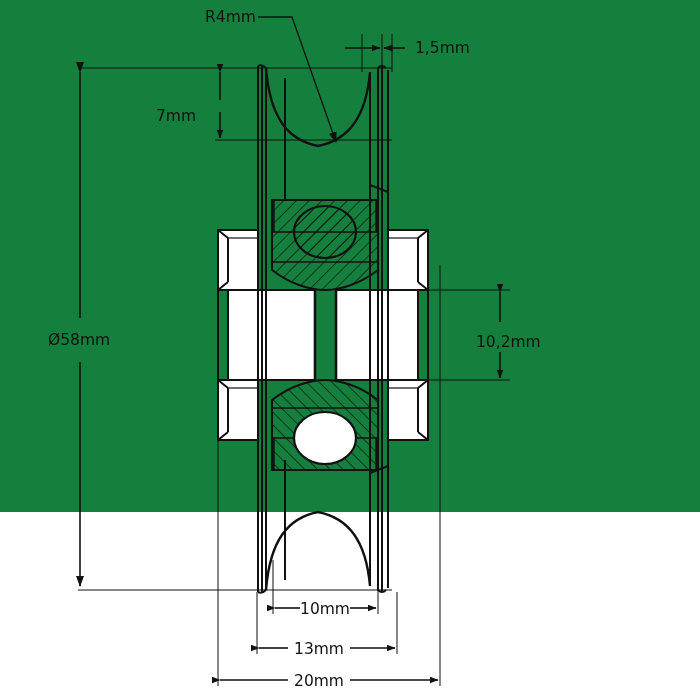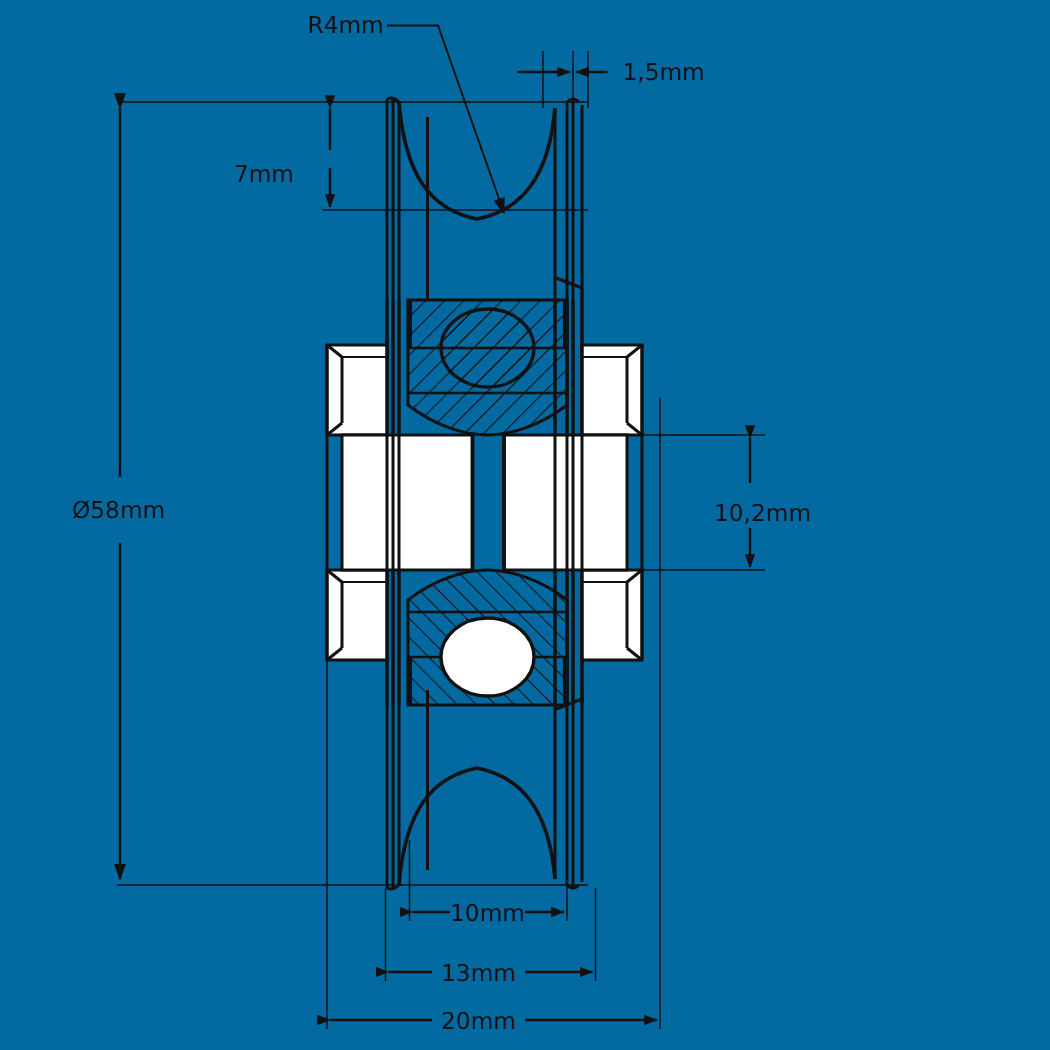--- a/index.html
+++ b/index.html
@@ -1,18 +1,18 @@
 <!DOCTYPE html>
 <html><head>
 <meta charset="utf-8">
 <style>
   html,body{margin:0;padding:0;background:#ffffff;}
   body{width:700px;height:700px;overflow:hidden;
        font-family:"DejaVu Sans","Liberation Sans",sans-serif;}
-  #stage{position:relative;width:700px;height:700px;background:#0369a1;}
+  #stage{position:relative;width:700px;height:512px;background:#15803d;}
   #draw{position:absolute;inset:0;}
   .dimtext{font-size:15.5px;fill:#111111;font-family:"DejaVu Sans","Liberation Sans",sans-serif;}
 </style>
 </head>
 <body>
 
 <div id="stage">
 <svg id="draw" viewBox="0 0 700 700" width="700" height="700">
   <defs>
     <pattern id="hatchR" width="9" height="9" patternTransform="rotate(45)" patternUnits="userSpaceOnUse">

